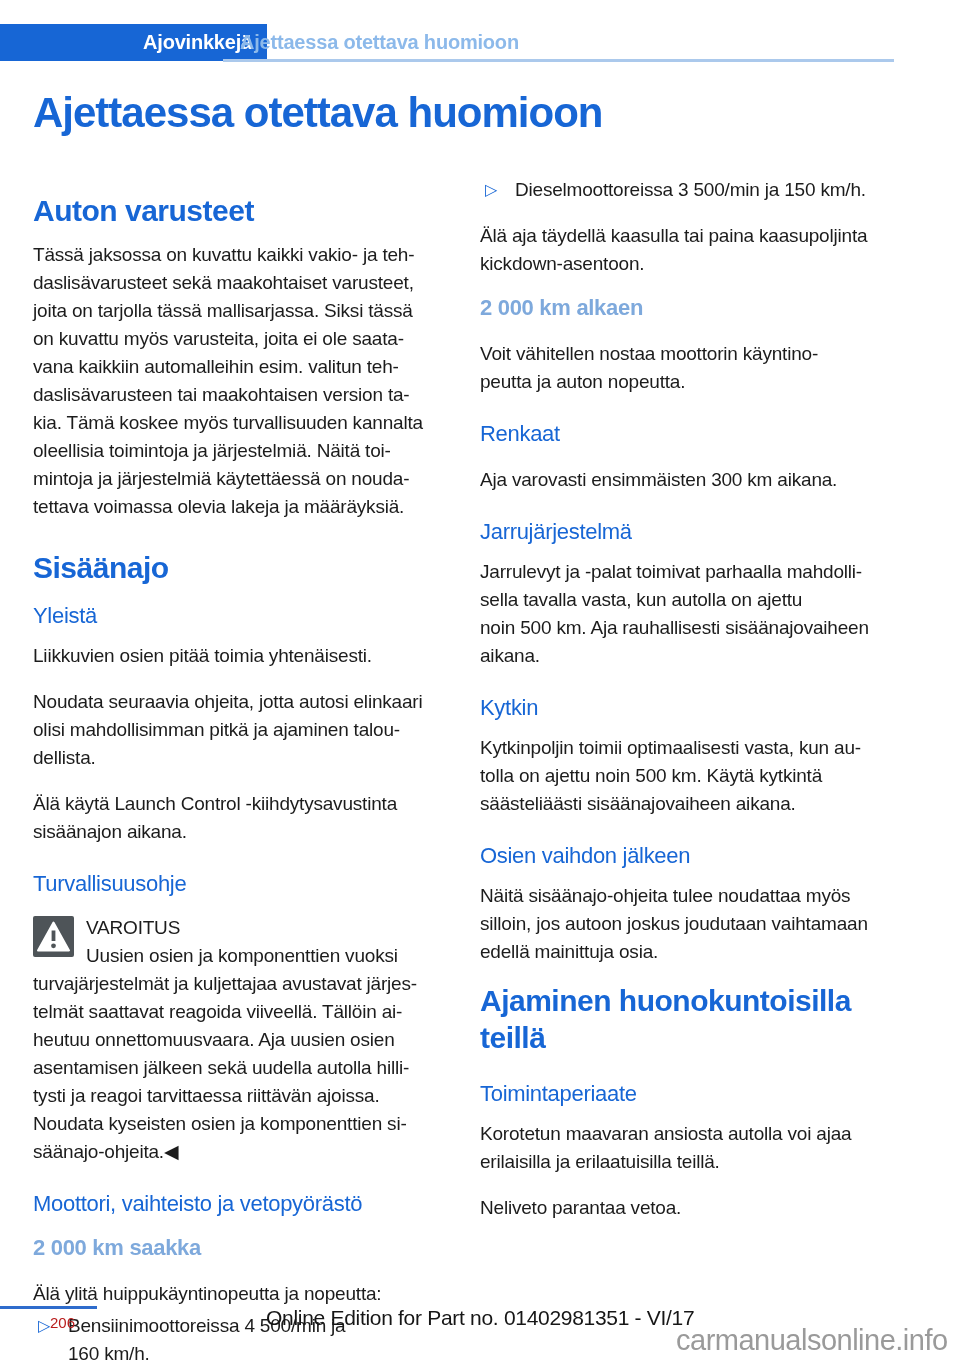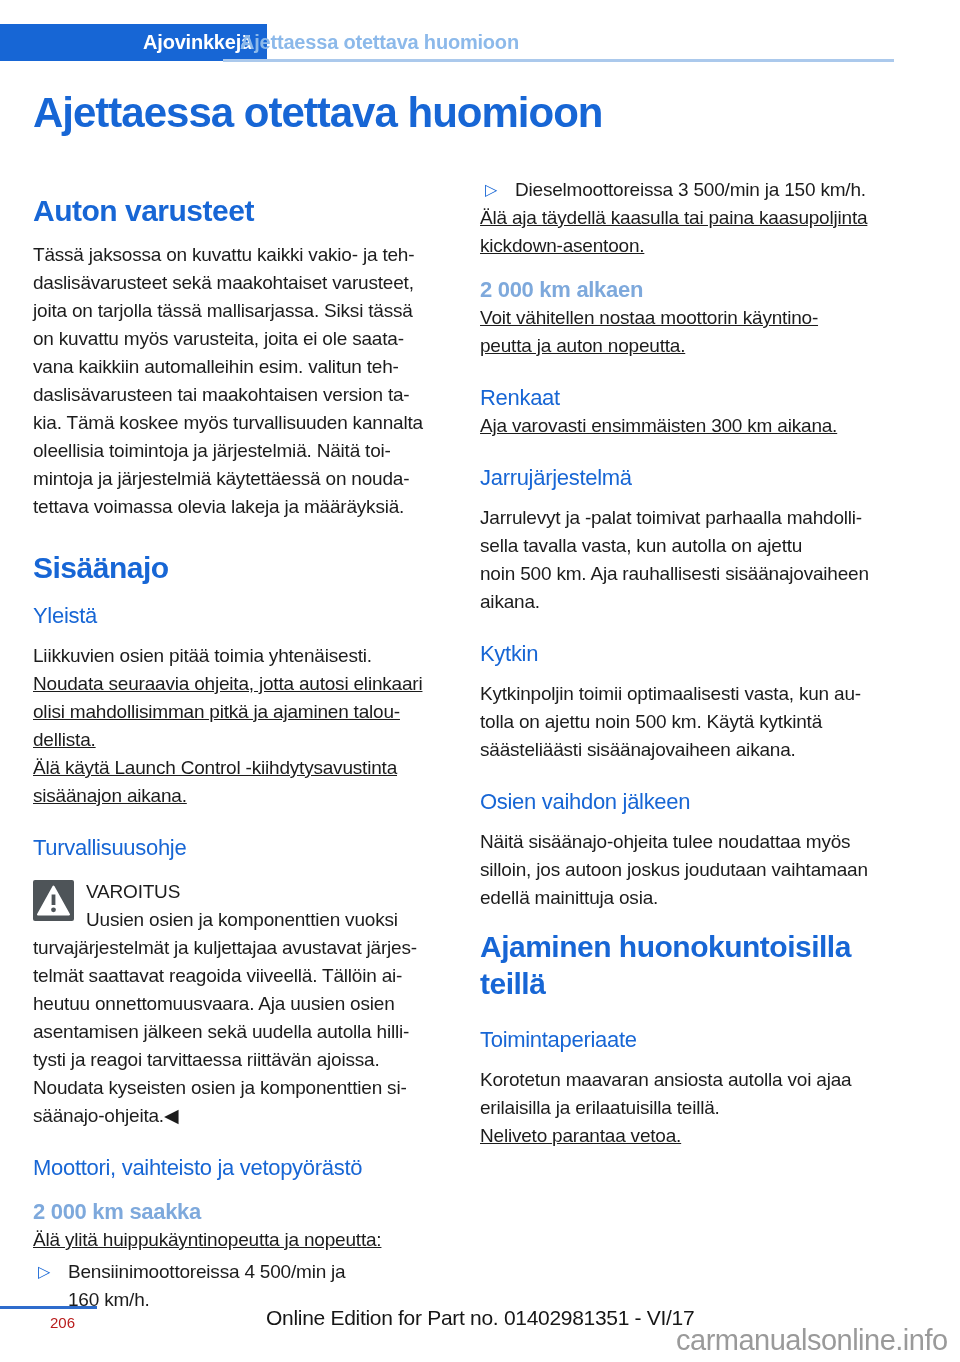--- a/index.html
+++ b/index.html
@@ -48,21 +48,21 @@
     letter-spacing:-0.3px;margin:0;
   }
   .h4{
     color:#7ea9dc;font-weight:bold;font-size:22px;line-height:28px;
     letter-spacing:-0.3px;margin:0;
   }
   .para{
     font-size:19px;line-height:28px;letter-spacing:-0.2px;margin:0;
     white-space:pre-line;
   }
-  .mt-sm{margin-top:0;text-decoration:underline;}
+  .mt-sm{margin-top:18px;}
   .mt-p{margin-top:12px;}
   .mt-h3{margin-top:24px;}
   .mt-h4{margin-top:16px;}
   .mt-h2{margin-top:28px;}
   .mt-h2-big{margin-top:16px;}
 
   
   .bullet-row{display:flex;margin-top:4px;}
   .bullet-marker{
     width:35px;flex:0 0 35px;color:#1766d5;font-size:16px;line-height:28px;

